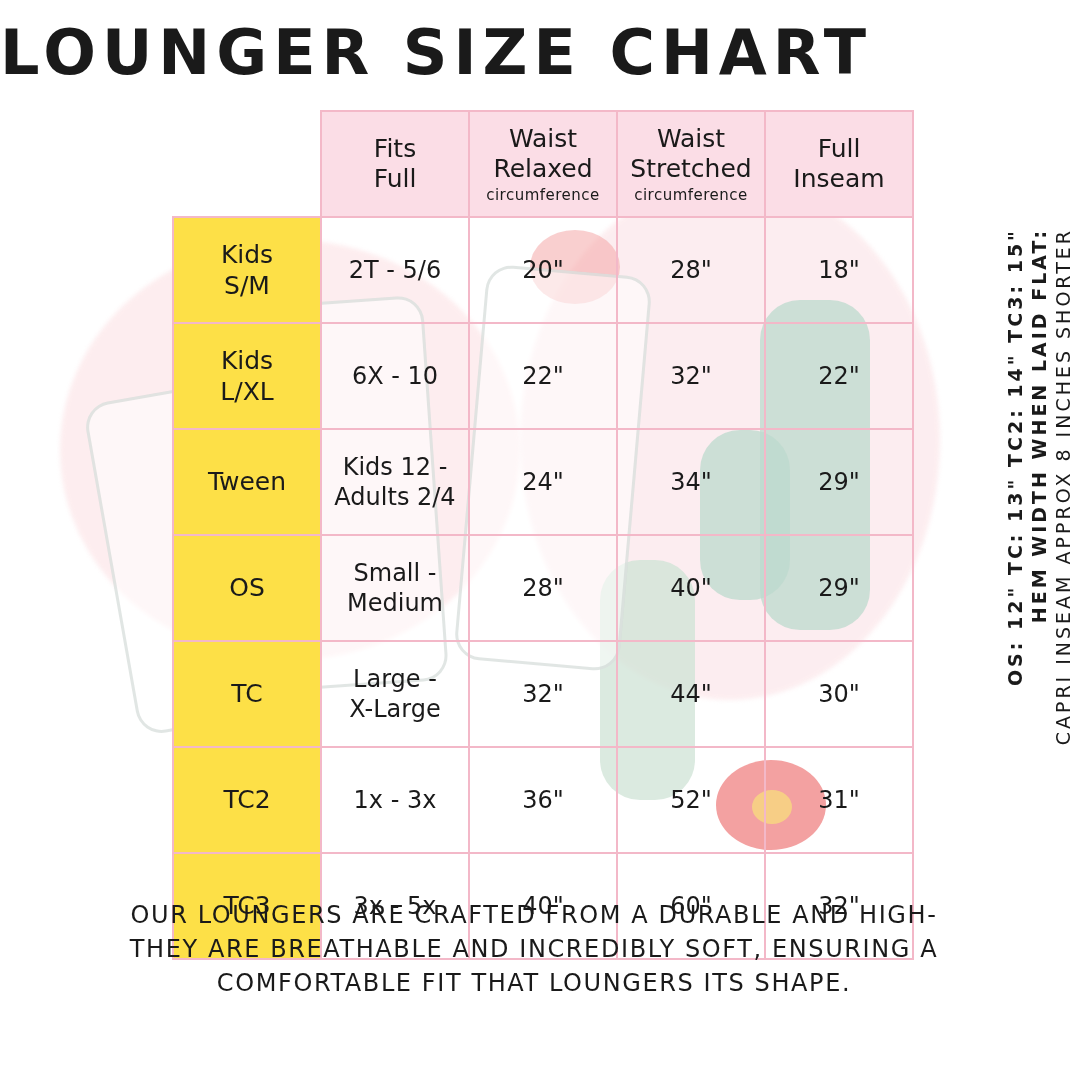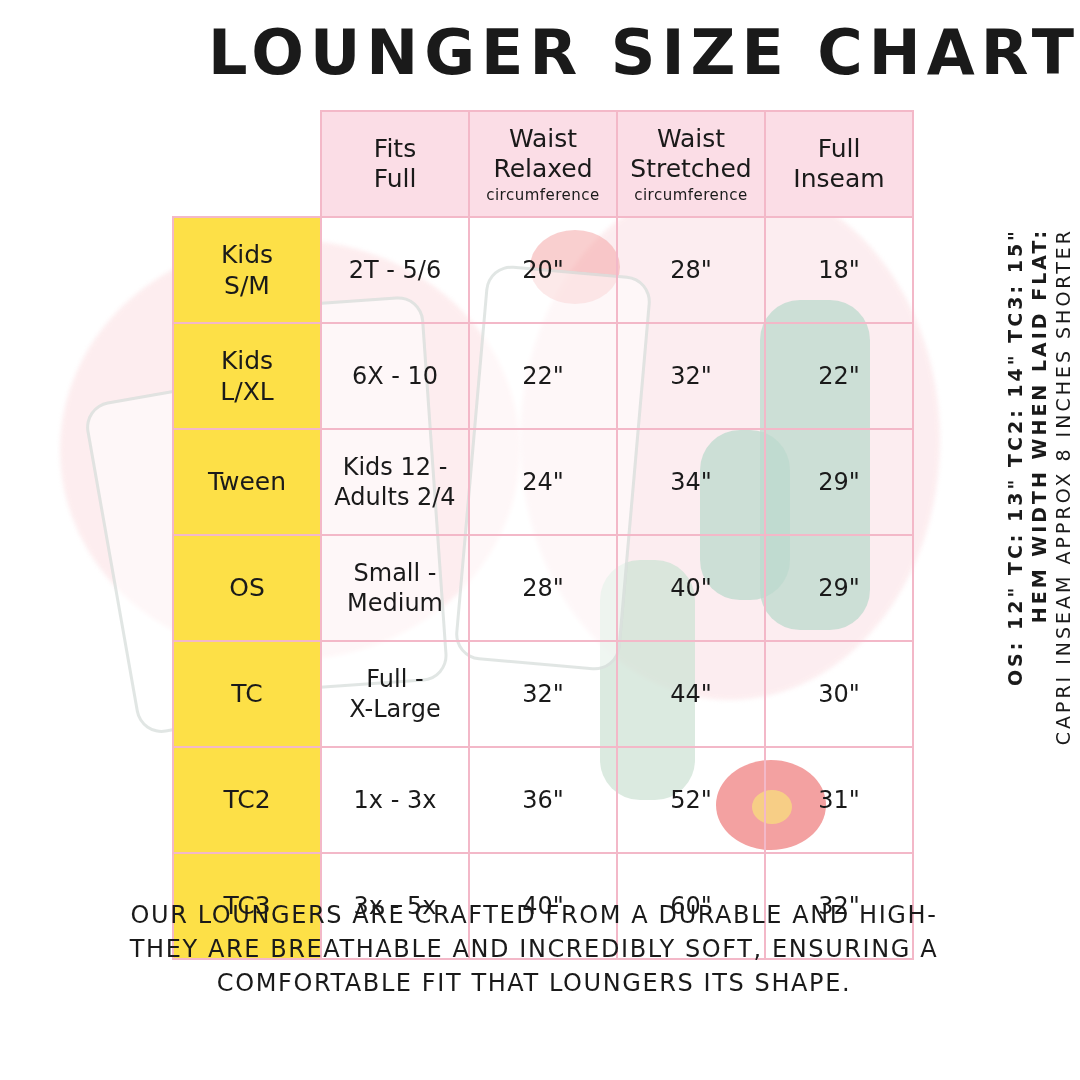--- a/index.html
+++ b/index.html
@@ -51,21 +51,21 @@
   
   .page {
     position: relative;
     z-index: 2;
     width: 1080px;
     height: 1080px;
   }
 
   
   .title {
-    text-align: right;
+    text-align: left;
     font-family: "DejaVu Sans", sans-serif;
     font-weight: bold;
     font-size: 62px;
     letter-spacing: 6px;
     color: #1a1a1a;
     padding-top: 22px;
     line-height: 1;
     white-space: nowrap;
   }
 
@@ -269,21 +269,21 @@
           <td>28"</td>
           <td>40"</td>
           <td>29"</td>
         </tr>
 
         <tr>
           <th class="rowhead">
             <span>TC</span>
           </th>
           <td>
-            <span>Full -</span><br>
+            <span>Large -</span><br>
             <span>X-Large</span>
           </td>
           <td>32"</td>
           <td>44"</td>
           <td>30"</td>
         </tr>
 
         <tr>
           <th class="rowhead">
             <span>TC2</span>

